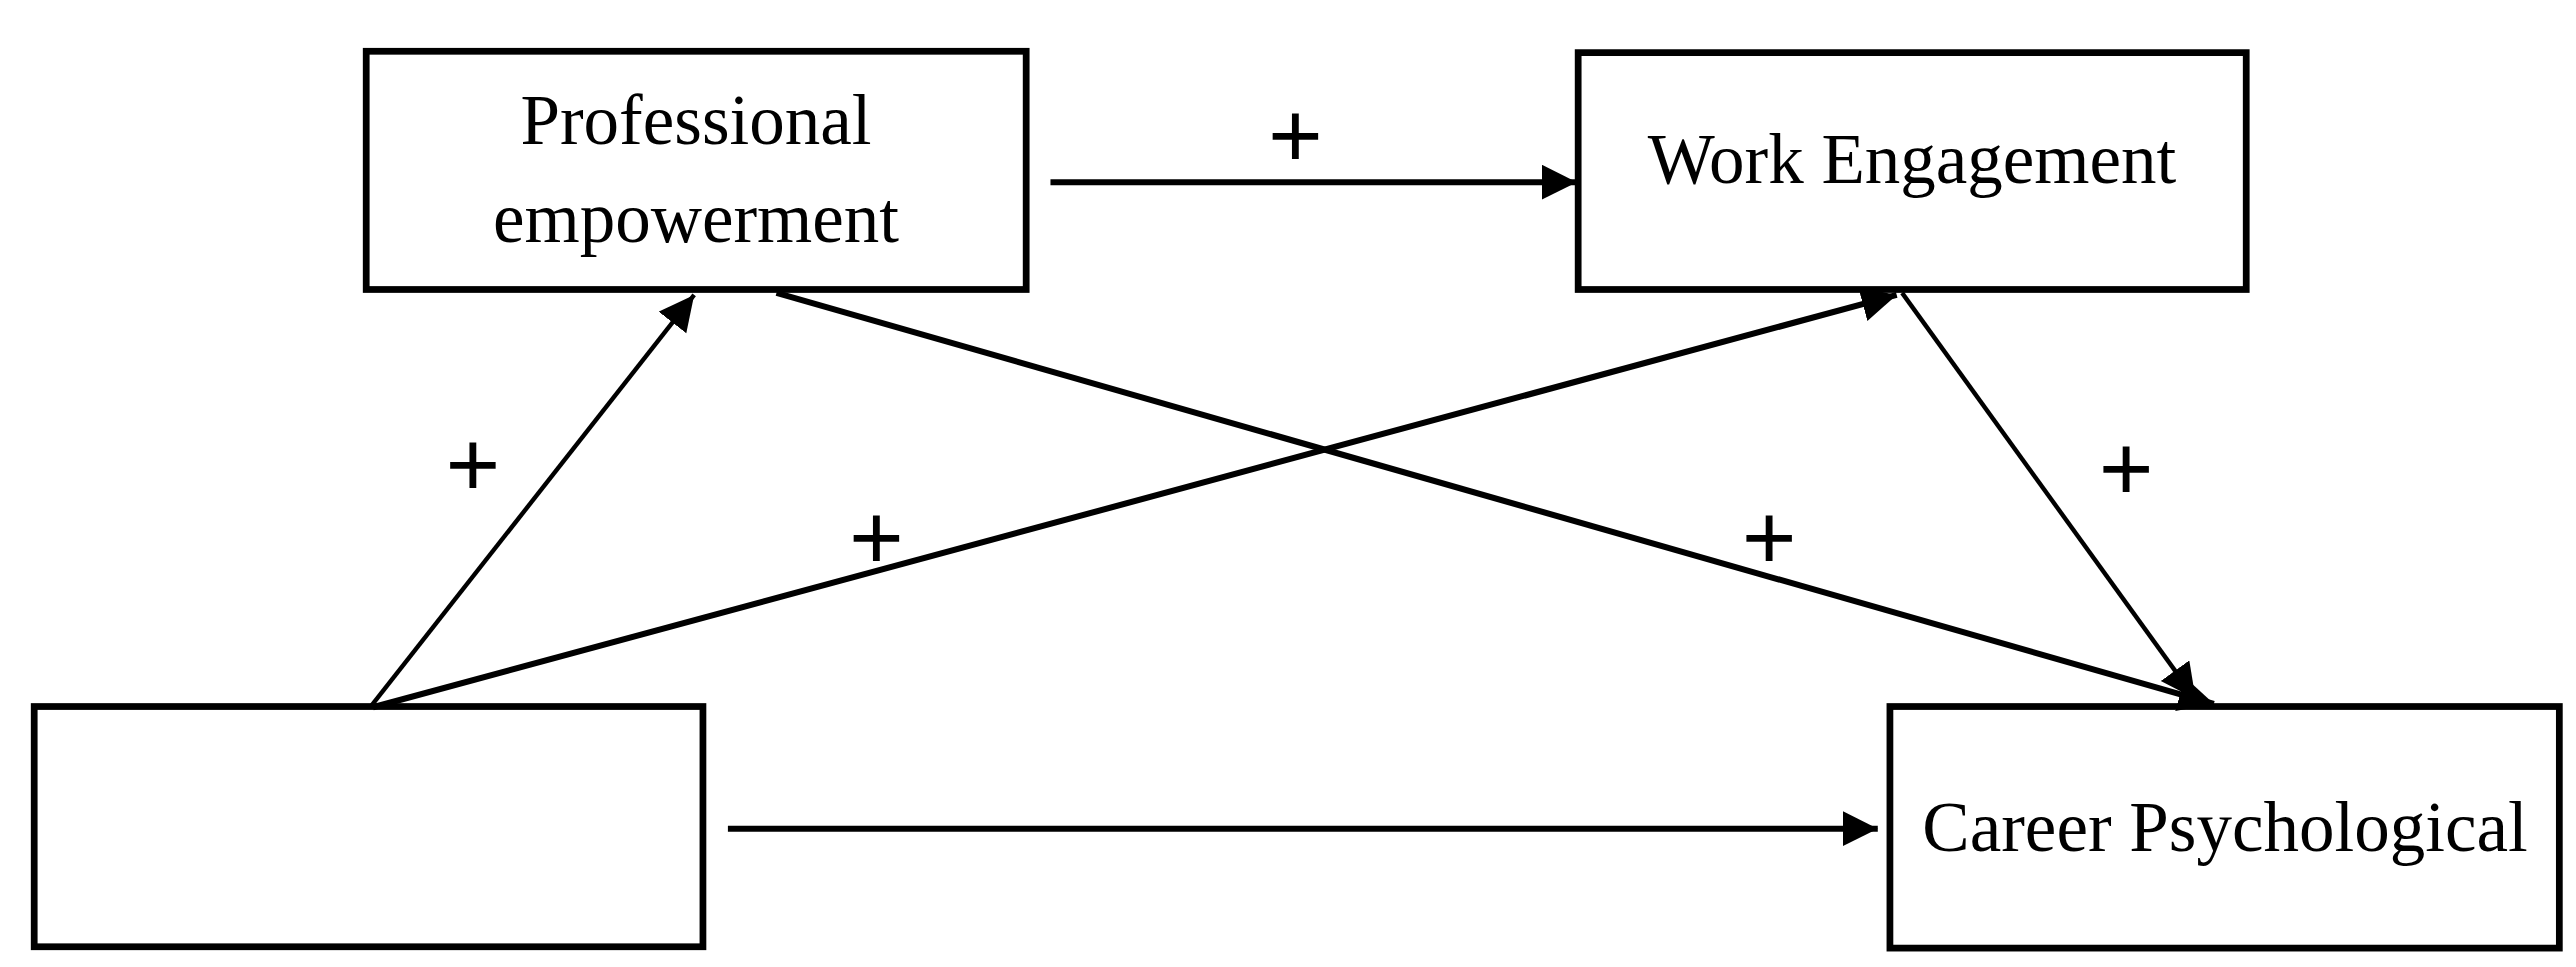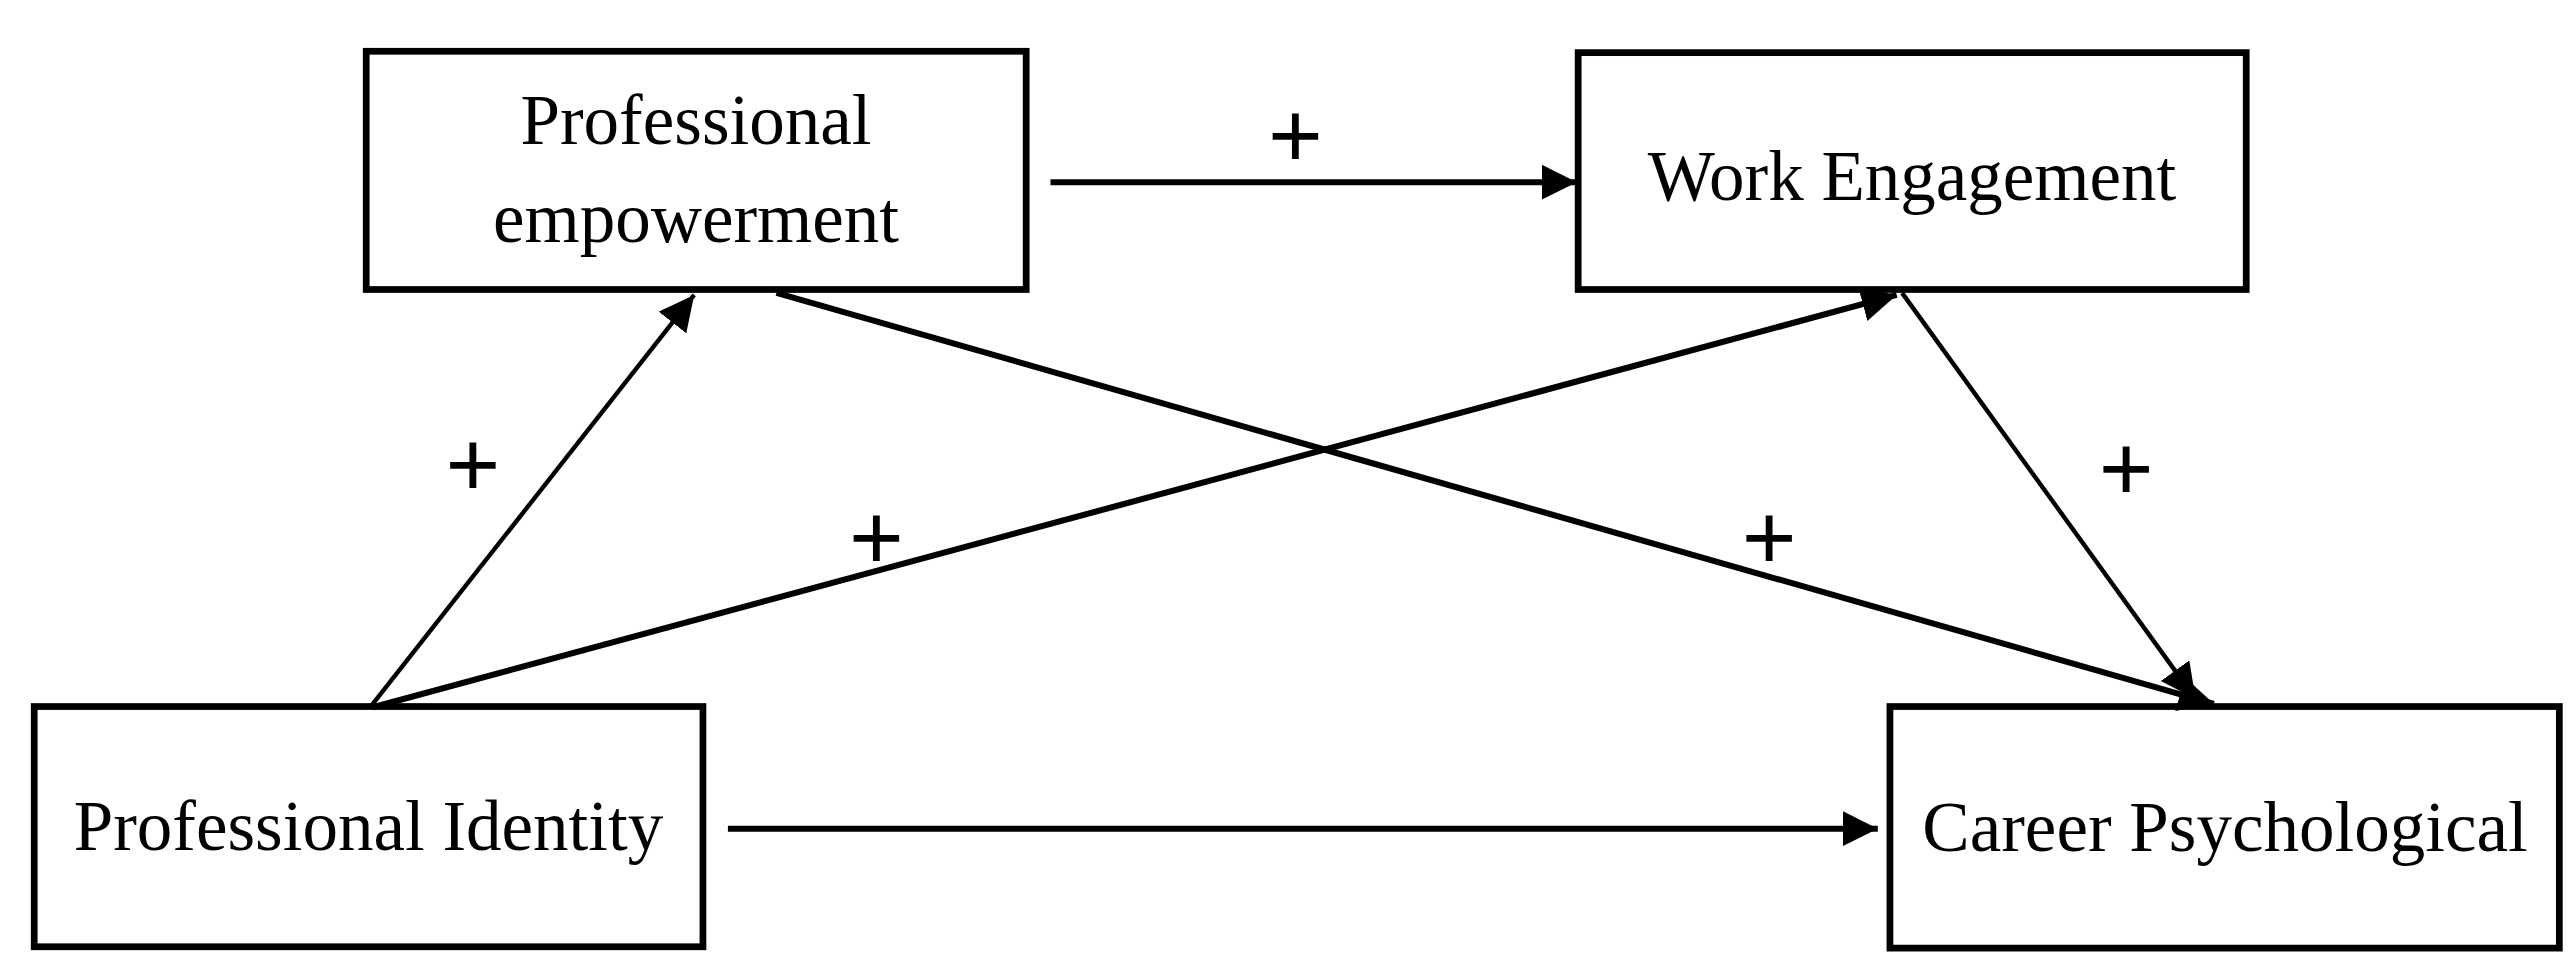--- a/index.html
+++ b/index.html
@@ -69,18 +69,17 @@
     <line x1="1078" y1="1228" x2="2782" y2="1228" stroke="#000000" stroke-width="9" marker-end="url(#arrowhead)"></line>
 
     <text class="sign" x="1919" y="250">+</text>
     <text class="sign" x="700" y="738">+</text>
     <text class="sign" x="1298" y="846">+</text>
     <text class="sign" x="2621" y="846">+</text>
     <text class="sign" x="3150" y="744">+</text>
   </svg>
 
   <div class="node-label" style="left:366px;  top:51px;   width:660px; height:238px;">Professional empowerment</div>
-  <div class="node-label" style="left:1578px; top:58px;   width:668px; height:237px;">Work Engagement</div>
-  <div class="node-label" style="left:34px;   top:707px; width:669px; height:240px;">Professional Identity</div>
+  <div class="node-label" style="left:1578px; top:41px;   width:668px; height:237px;">Work Engagement</div>
   <div class="node-label" style="left:1890px; top:707px; width:670px; height:242px;">Career Psychological</div>
 
 </div>
 
 
 </body></html>

